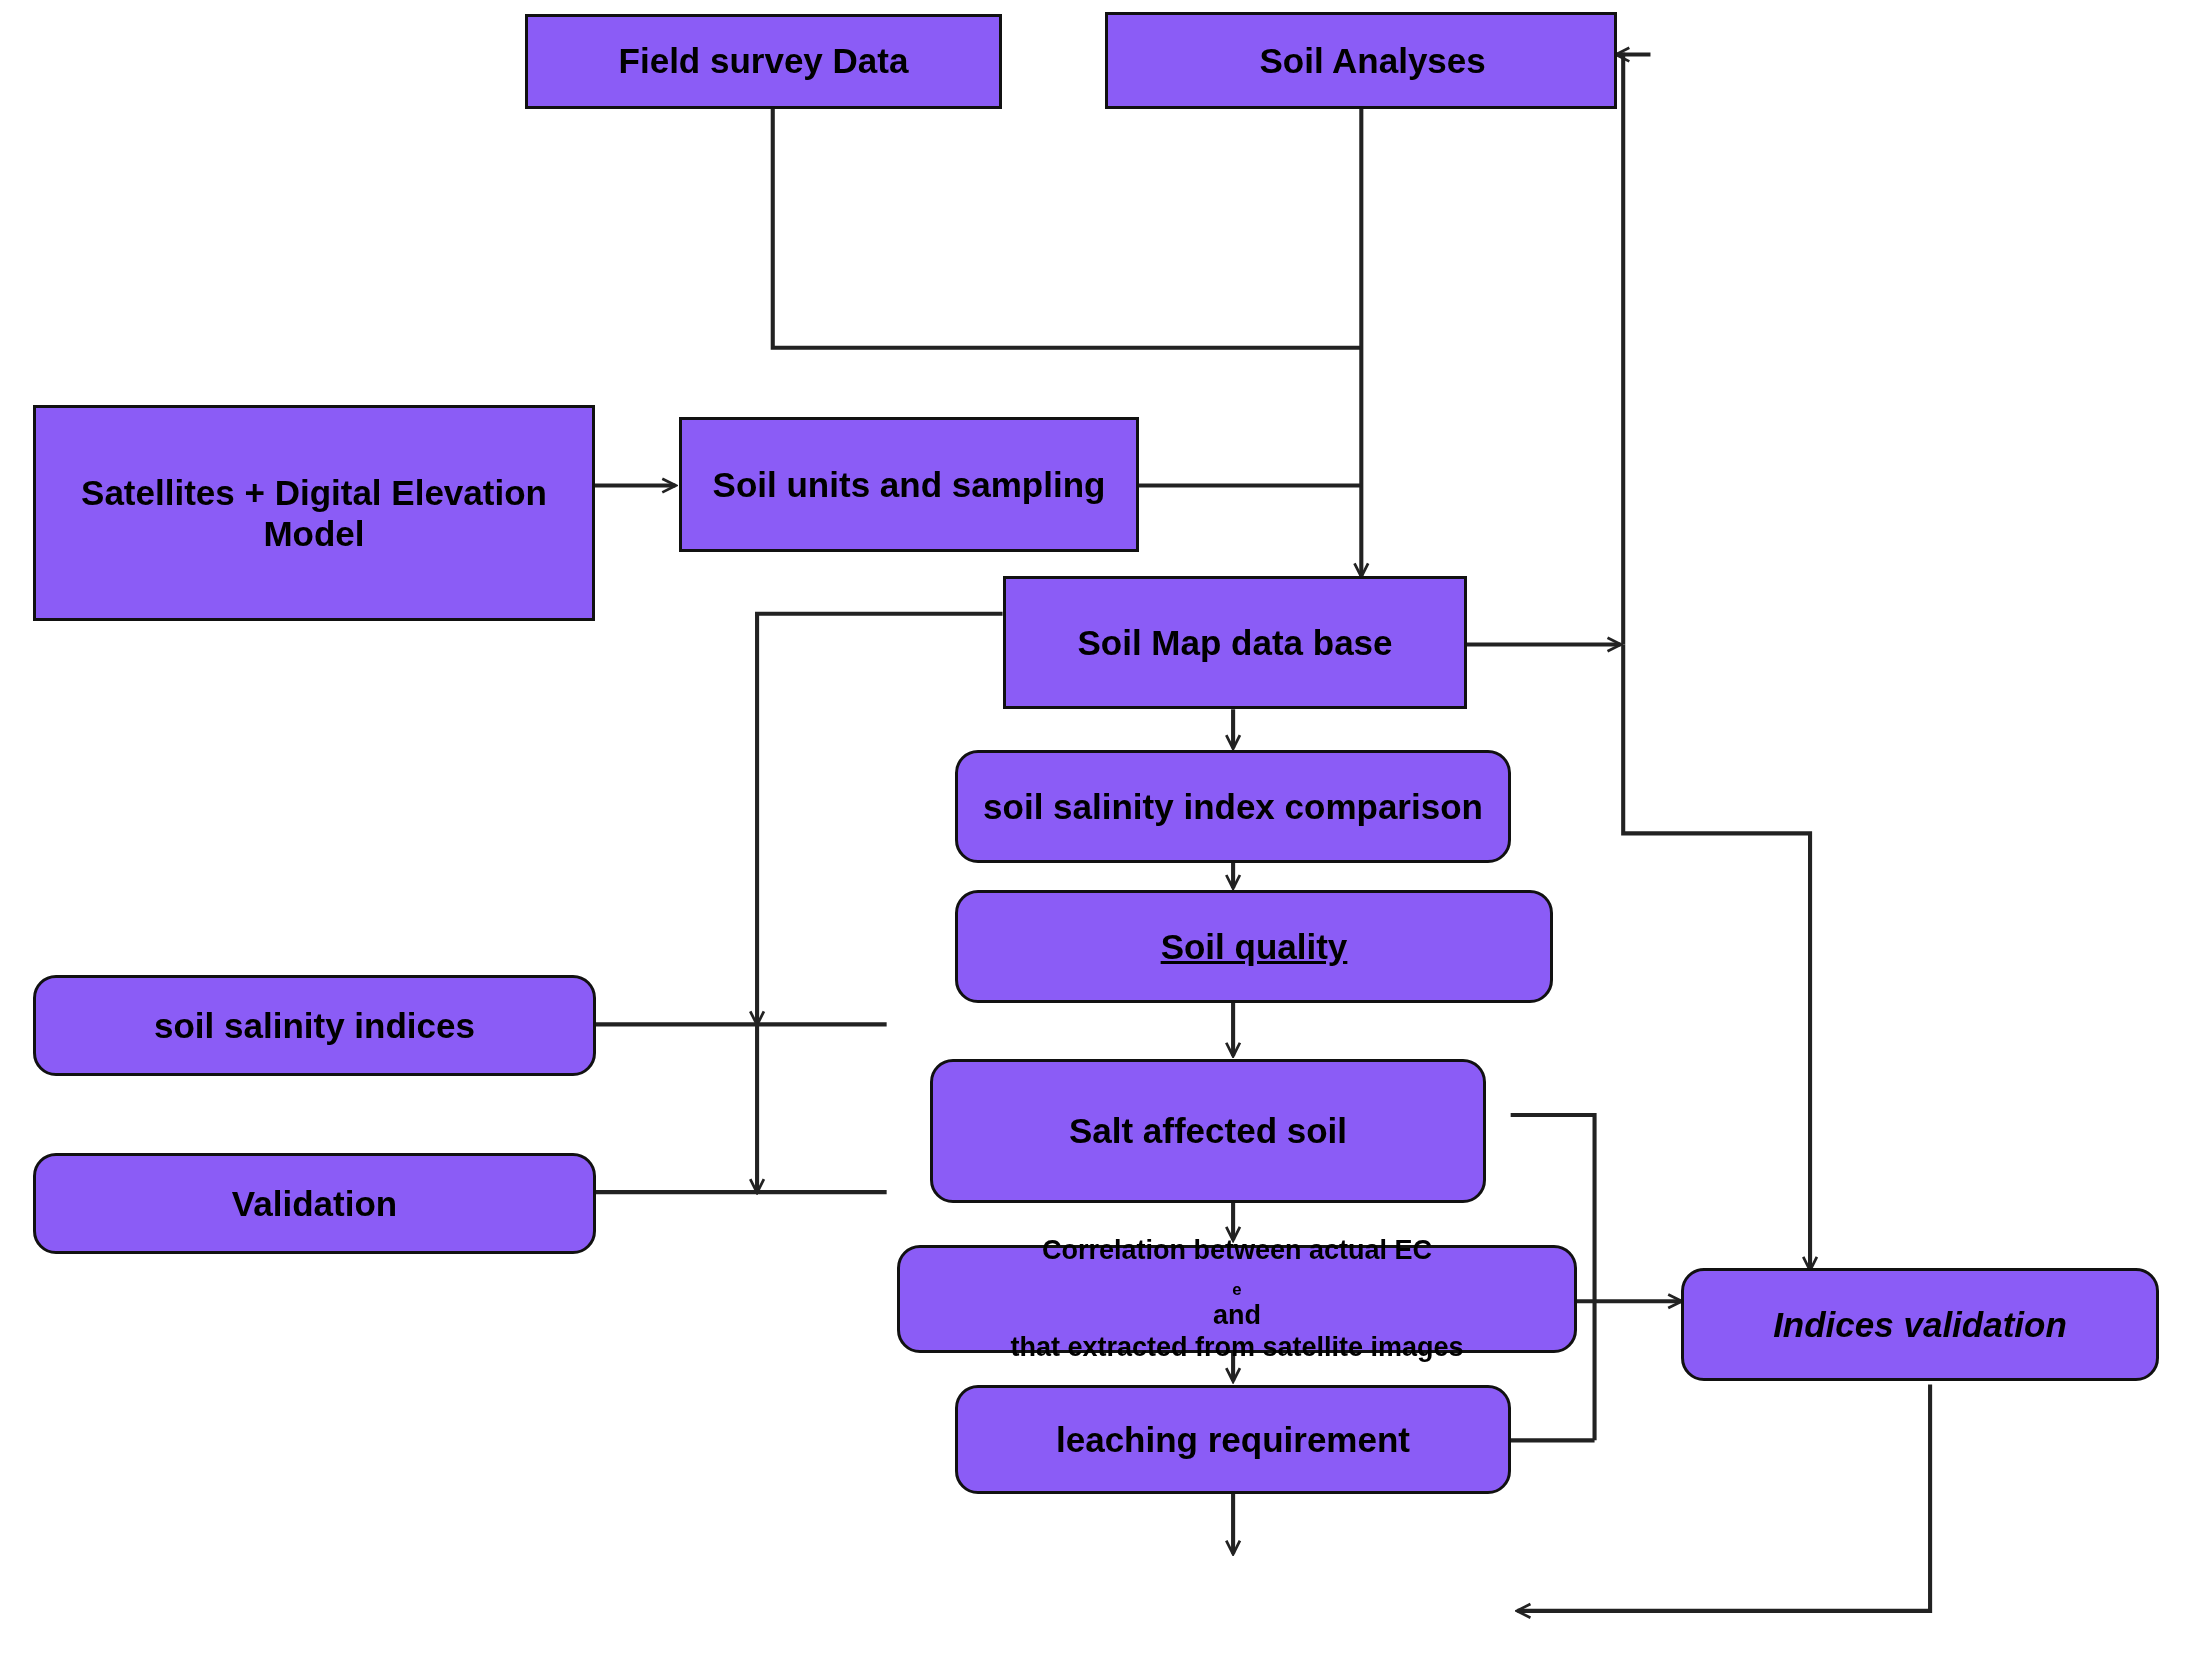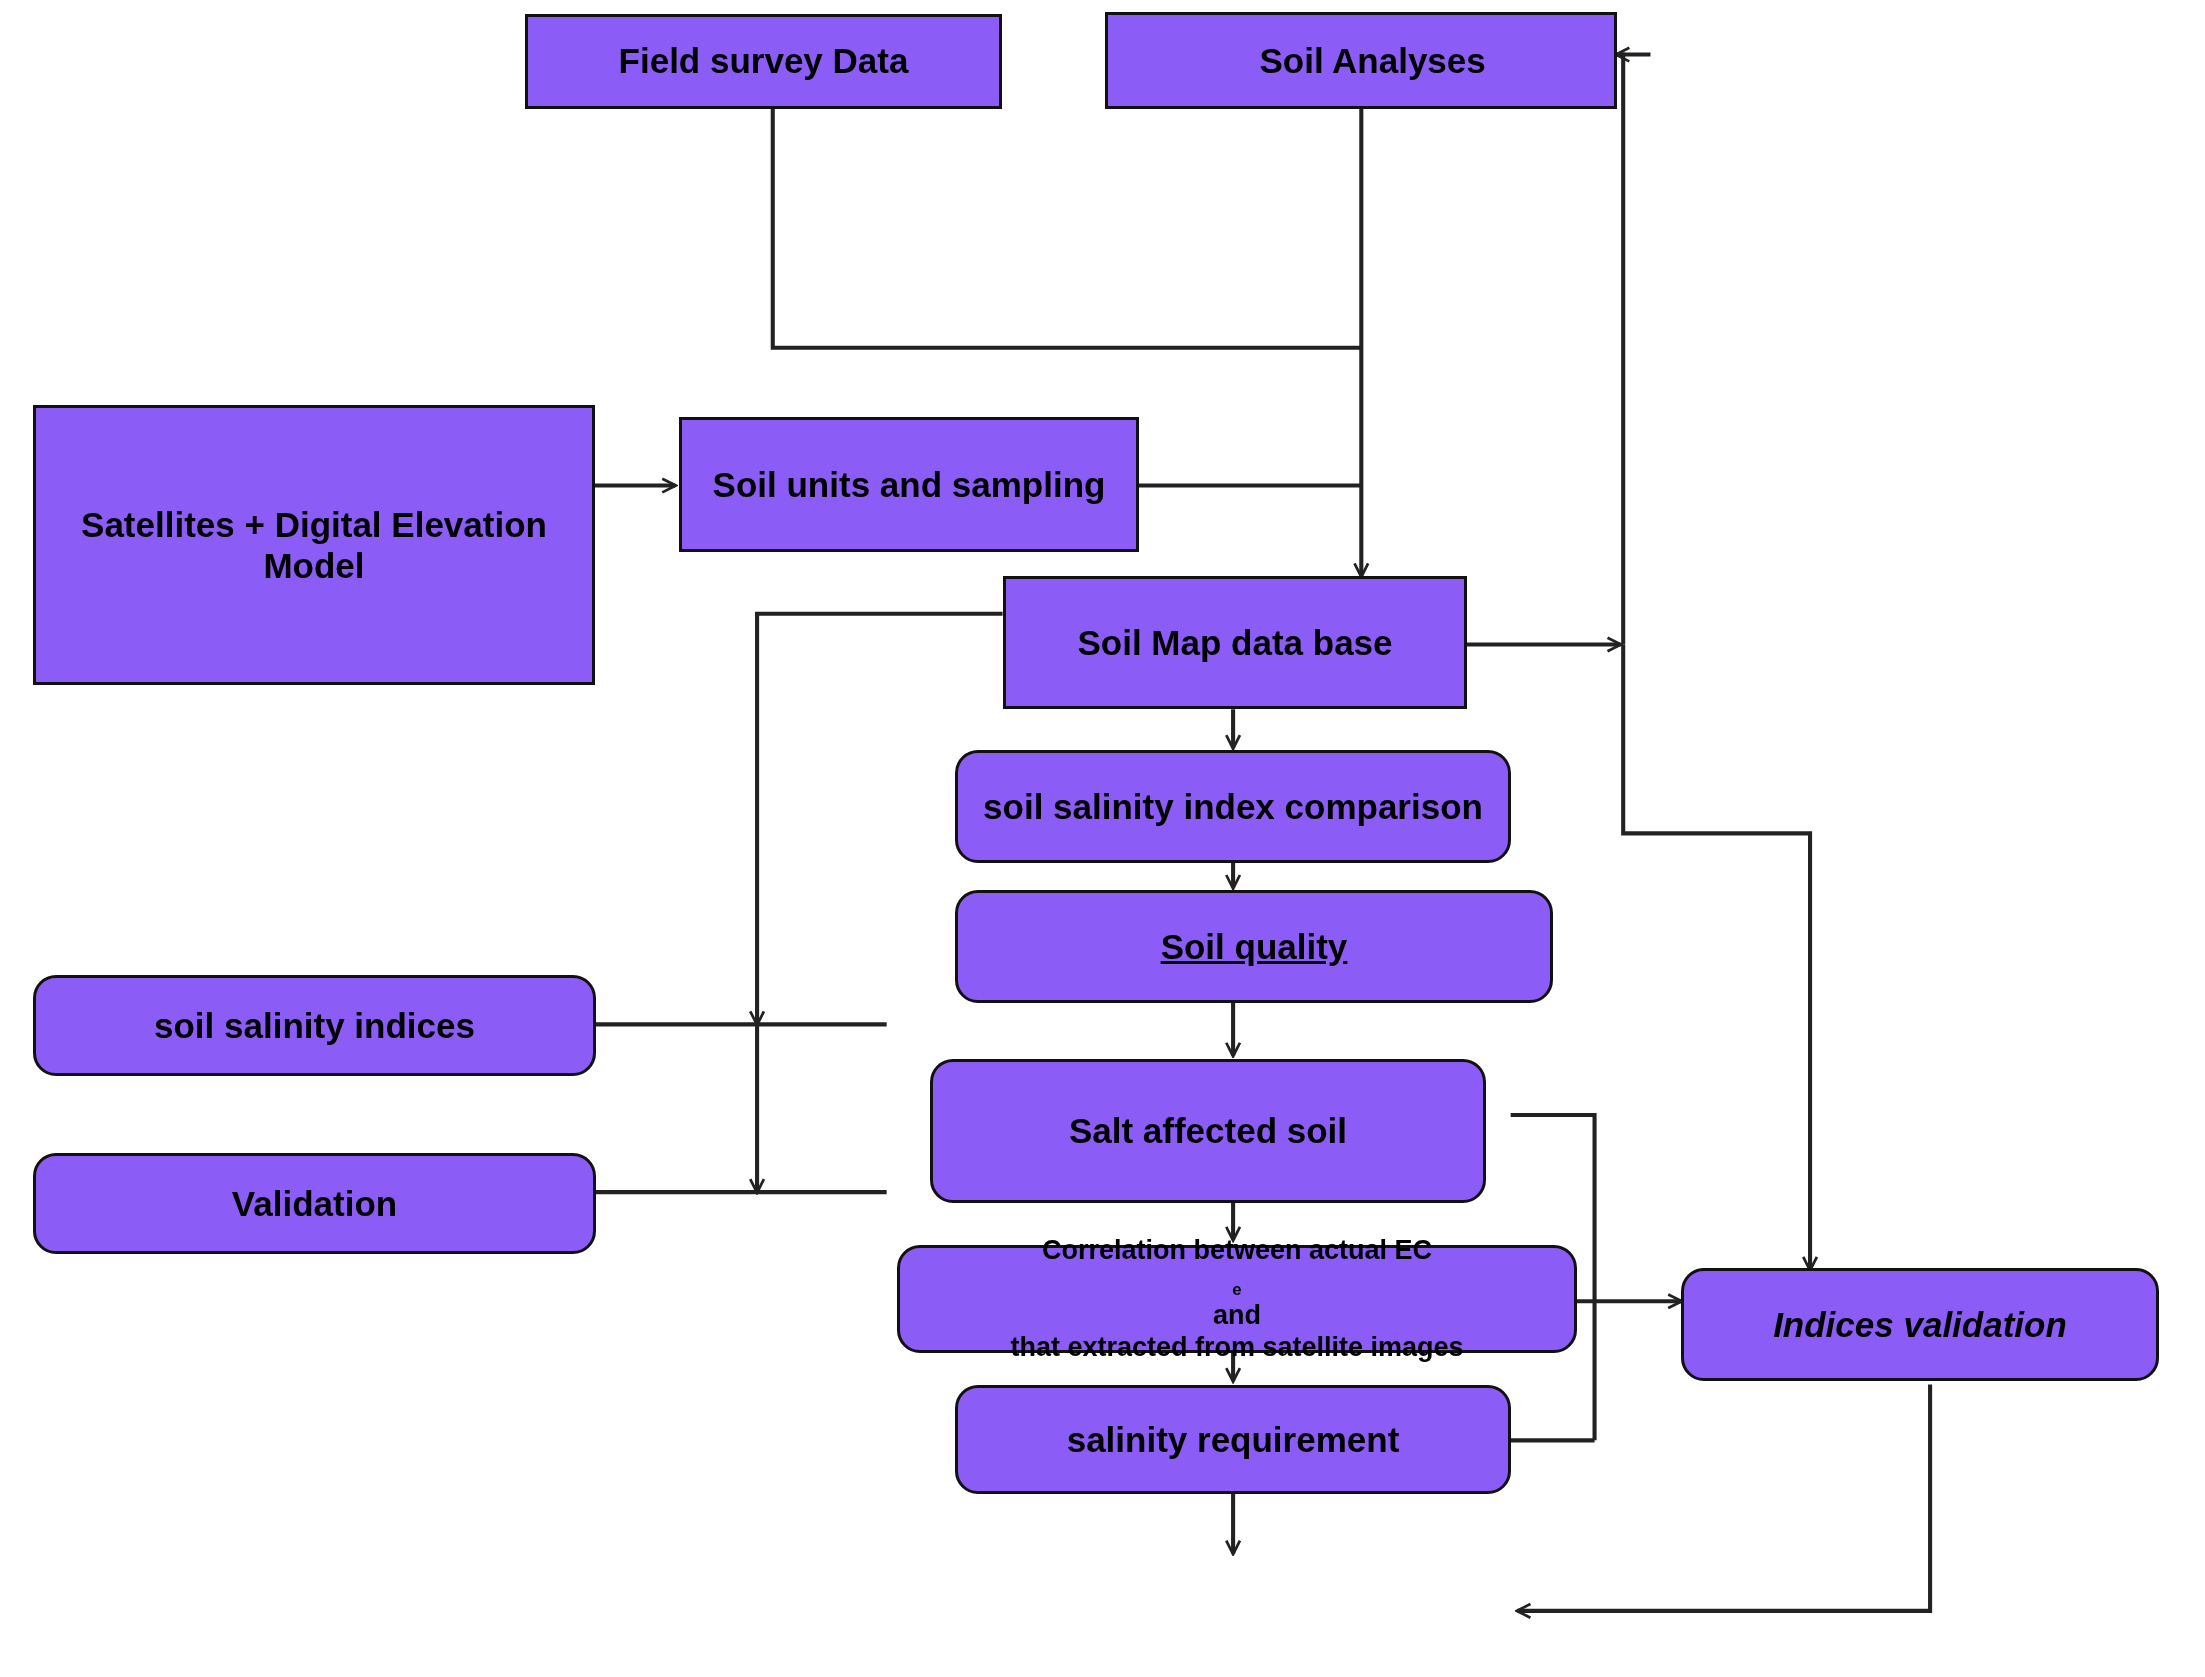--- a/index.html
+++ b/index.html
@@ -73,21 +73,21 @@
   </svg>
 
   <div class="node sharp t52" style="left:525px;top:13.6px;width:477px;height:95px;">
     <span>Field survey Data</span>
   </div>
 
   <div class="node sharp t52" style="left:1105px;top:12.3px;width:512px;height:97px;padding-left:30px;">
     <span>Soil Analyses</span>
   </div>
 
-  <div class="node sharp t52" style="left:33px;top:405px;width:562px;height:280px;">
+  <div class="node sharp t52" style="left:33px;top:405px;width:562px;height:216px;">
     <span>Satellites + Digital Elevation Model</span>
   </div>
 
   <div class="node sharp t52" style="left:679px;top:417px;width:460px;height:135px;">
     <span>Soil units and sampling</span>
   </div>
 
   <div class="node sharp t52" style="left:1003px;top:576px;width:464px;height:133px;">
     <span>Soil Map data base</span>
   </div>
@@ -111,21 +111,21 @@
   <div class="node round t52" style="left:930px;top:1059px;width:556px;height:144px;">
     <span>Salt affected soil</span>
   </div>
 
   <div class="node round t40" style="left:897px;top:1245px;width:680px;height:108px;flex-direction:column;">
     <span><span>Correlation between actual EC</span><sub>e</sub><span> and</span></span>
     <span>that extracted from satellite images</span>
   </div>
 
   <div class="node round t52" style="left:955px;top:1385px;width:556px;height:109px;">
-    <span>salinity requirement</span>
+    <span>leaching requirement</span>
   </div>
 
 
   <div class="node round t52" style="left:1681px;top:1268px;width:478px;height:113px;font-style:italic;">
     <span>Indices validation</span>
   </div>
 
 </div>
 
 

